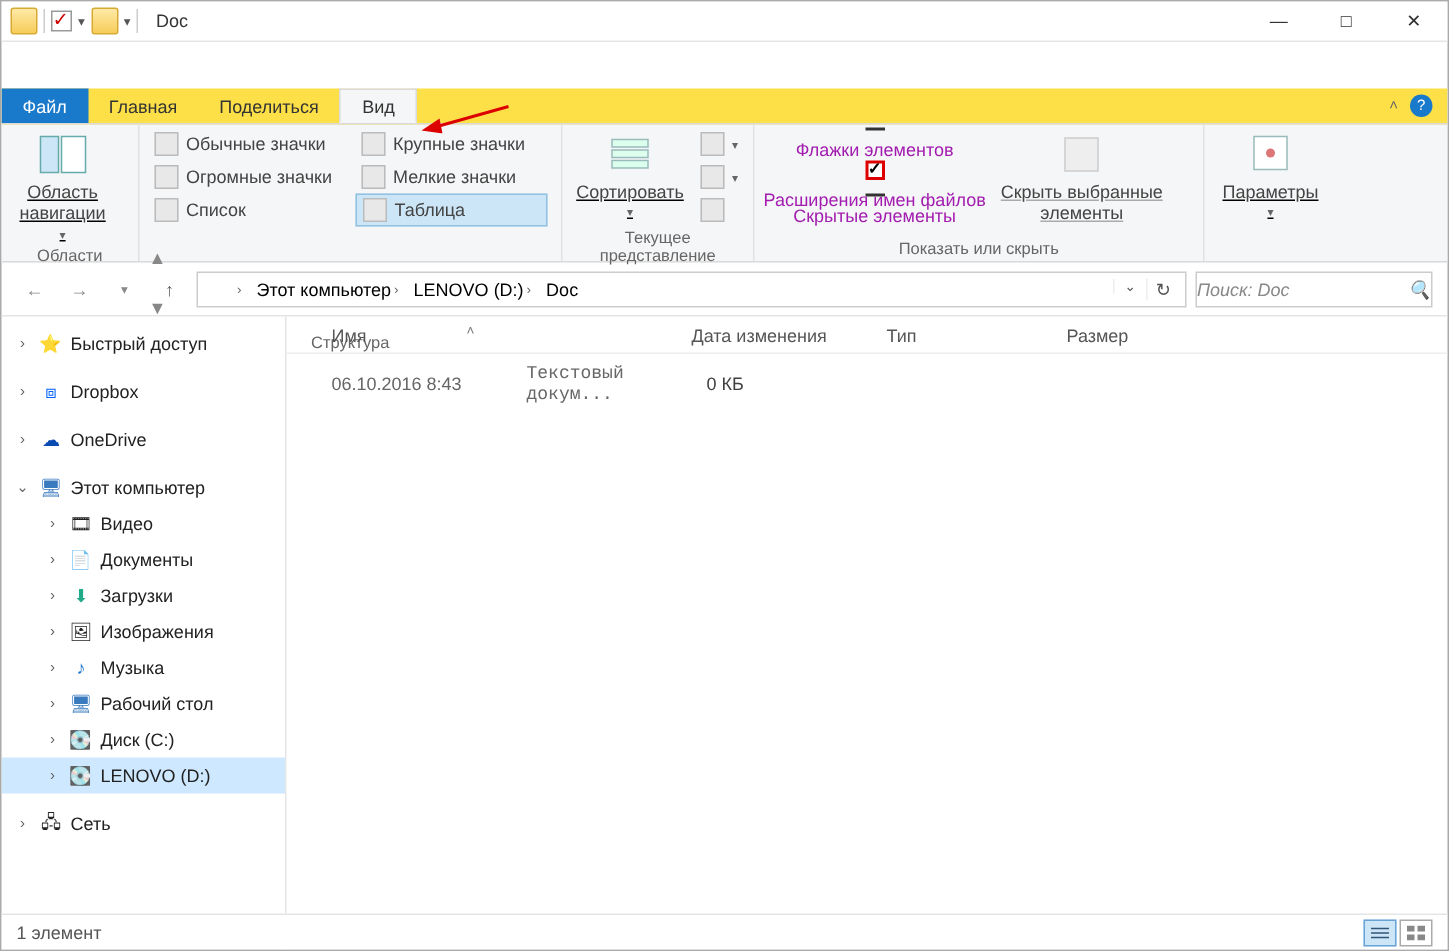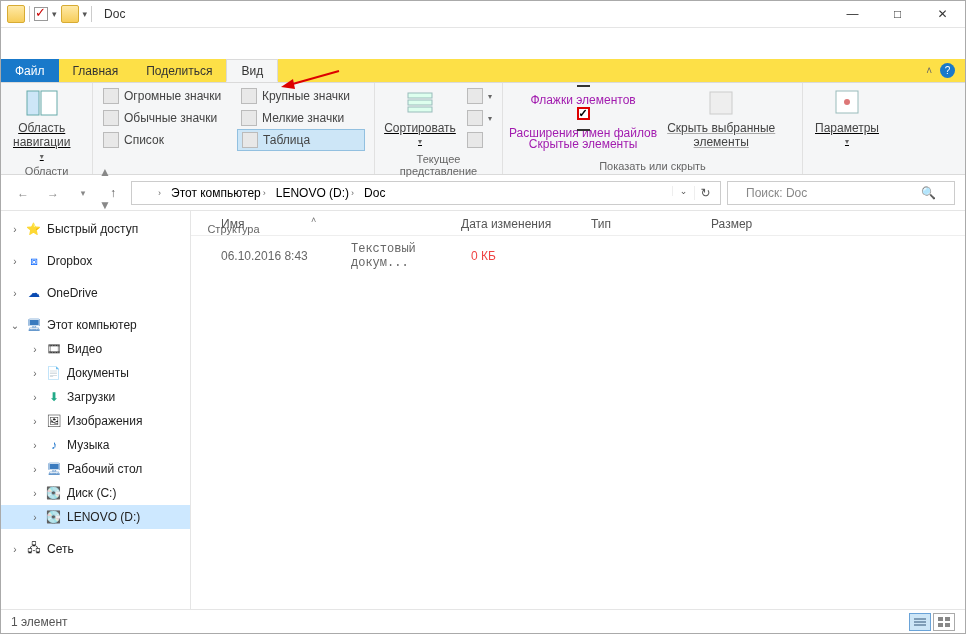--- a/index.html
+++ b/index.html
@@ -48,41 +48,41 @@
 
 
 .navrow { height: 36px; display:flex; align-items:center; gap:6px; padding:0 10px; border-bottom:1px solid #e5e5e5;}
 .navbtn { width:24px;height:24px; border-radius:2px; display:flex;align-items:center;justify-content:center; color:#888;}
 .navbtn.enabled{ color:#555; }
 .addr { flex:1; height:24px; border:1px solid #ccc; display:flex; align-items:center; padding:0 4px; gap:2px; position:relative;}
 .addr .seg { display:flex;align-items:center; gap:2px; padding:0 4px; height:100%;}
 .addr .seg .ar { font-size:9px; color:#666;}
 .addr .end { margin-left:auto; display:flex;}
 .addr .endbtn{ width:22px;display:flex;align-items:center;justify-content:center;color:#555; border-left:1px solid #eee; height:100%;}
-.search { width:228px; height:24px; border:1px solid #ccc; display:flex; align-items:center; padding:0 18px; color:#888; position:relative;}
+.search { width:158px; height:24px; border:1px solid #ccc; display:flex; align-items:center; padding:0 0; color:#888; position:relative;font-style:italic;}
 .search .mg { margin-left:auto; color:#777;}
 
 
 .main { display:flex; height: calc(634px - 27px - 24px - 92px - 36px - 24px); }
 .sidebar { width:190px; border-right:1px solid #e5e5e5; overflow:auto; padding:6px 0;}
 .tree-item { display:flex; align-items:center; gap:5px; height:24px; padding-left:8px; color:#222;}
 .tree-item.l2 { padding-left:28px; }
 .tree-item.sel { background:#cde8ff; }
 .tree-item .exp { width:12px; font-size:10px; color:#666; text-align:center;}
 .tree-item .tico { width:16px;height:16px; display:flex;align-items:center;justify-content:center;}
 .spacer{height:8px;}
 
 .content { flex:1; display:flex; flex-direction:column;}
 .cols { display:flex; padding:6px 0 4px 30px; color:#555; border-bottom:1px solid #eee;}
 .cols div { position:relative;}
 .cols .c1{width:240px;} .cols .c2{width:130px;} .cols .c3{width:120px;} .cols .c4{width:80px;}
 .sort-ar{ position:absolute; left:90px; top:-2px; font-size:9px; color:#777;}
 .row { display:flex; padding:6px 0 6px 30px; align-items:center;}
 .row .c1{width:240px; display:flex; align-items:center; gap:6px;} 
-.row .c2{width:130px;color:#666;} .row .c3{width:120px;color:#666;font-family:Liberation Mono, monospace;} .row .c4{width:80px;color:#ef4444;}
+.row .c2{width:130px;color:#666;} .row .c3{width:120px;color:#666;font-family:Liberation Mono, monospace;} .row .c4{width:80px;color:#404040;}
 .fname { position:relative;}
 .underline-red { position:absolute; left:0; bottom:-2px; width:54px; height:2px; background:#d00;}
 .file-ico{width:16px;height:16px;border:1px solid #aaa;background:#fff;position:relative;}
 .file-ico::before{content:"";position:absolute;left:2px;top:3px;right:2px;height:1px;background:#bbb;box-shadow:0 3px 0 #bbb,0 6px 0 #bbb;}
 
 
 .status { position:absolute; bottom:0; left:0; right:0; height:24px; border-top:1px solid #e5e5e5; display:flex; align-items:center; padding:0 10px; color:#555; background:#fff;}
 .status .views { margin-left:auto; display:flex; gap:2px;}
 .status .vbtn { width:22px;height:18px;border:1px solid #aaa; display:flex;align-items:center;justify-content:center;}
 .status .vbtn.active{ background:#cde6f7; border-color:#6aa3d8;}
@@ -141,25 +141,25 @@
       </div>
     </div>
     <div class="group-label">Области</div>
   </div>
 
   <div class="group" style="width:282px">
     <div class="group-body" style="flex-wrap:wrap;align-content:flex-start">
       <div class="col" style="width:134px">
         <div class="smallbtn">
             <span class="sico"></span>
+            <span>Обычные значки</span>
+          </div>
+        <div class="smallbtn">
+            <span class="sico"></span>
             <span>Огромные значки</span>
-          </div>
-        <div class="smallbtn">
-            <span class="sico"></span>
-            <span>Обычные значки</span>
           </div>
         <div class="smallbtn">
             <span class="sico"></span>
             <span>Список</span>
           </div>
       </div>
       <div class="col" style="width:128px">
         <div class="smallbtn">
             <span class="sico"></span>
             <span>Крупные значки</span>

